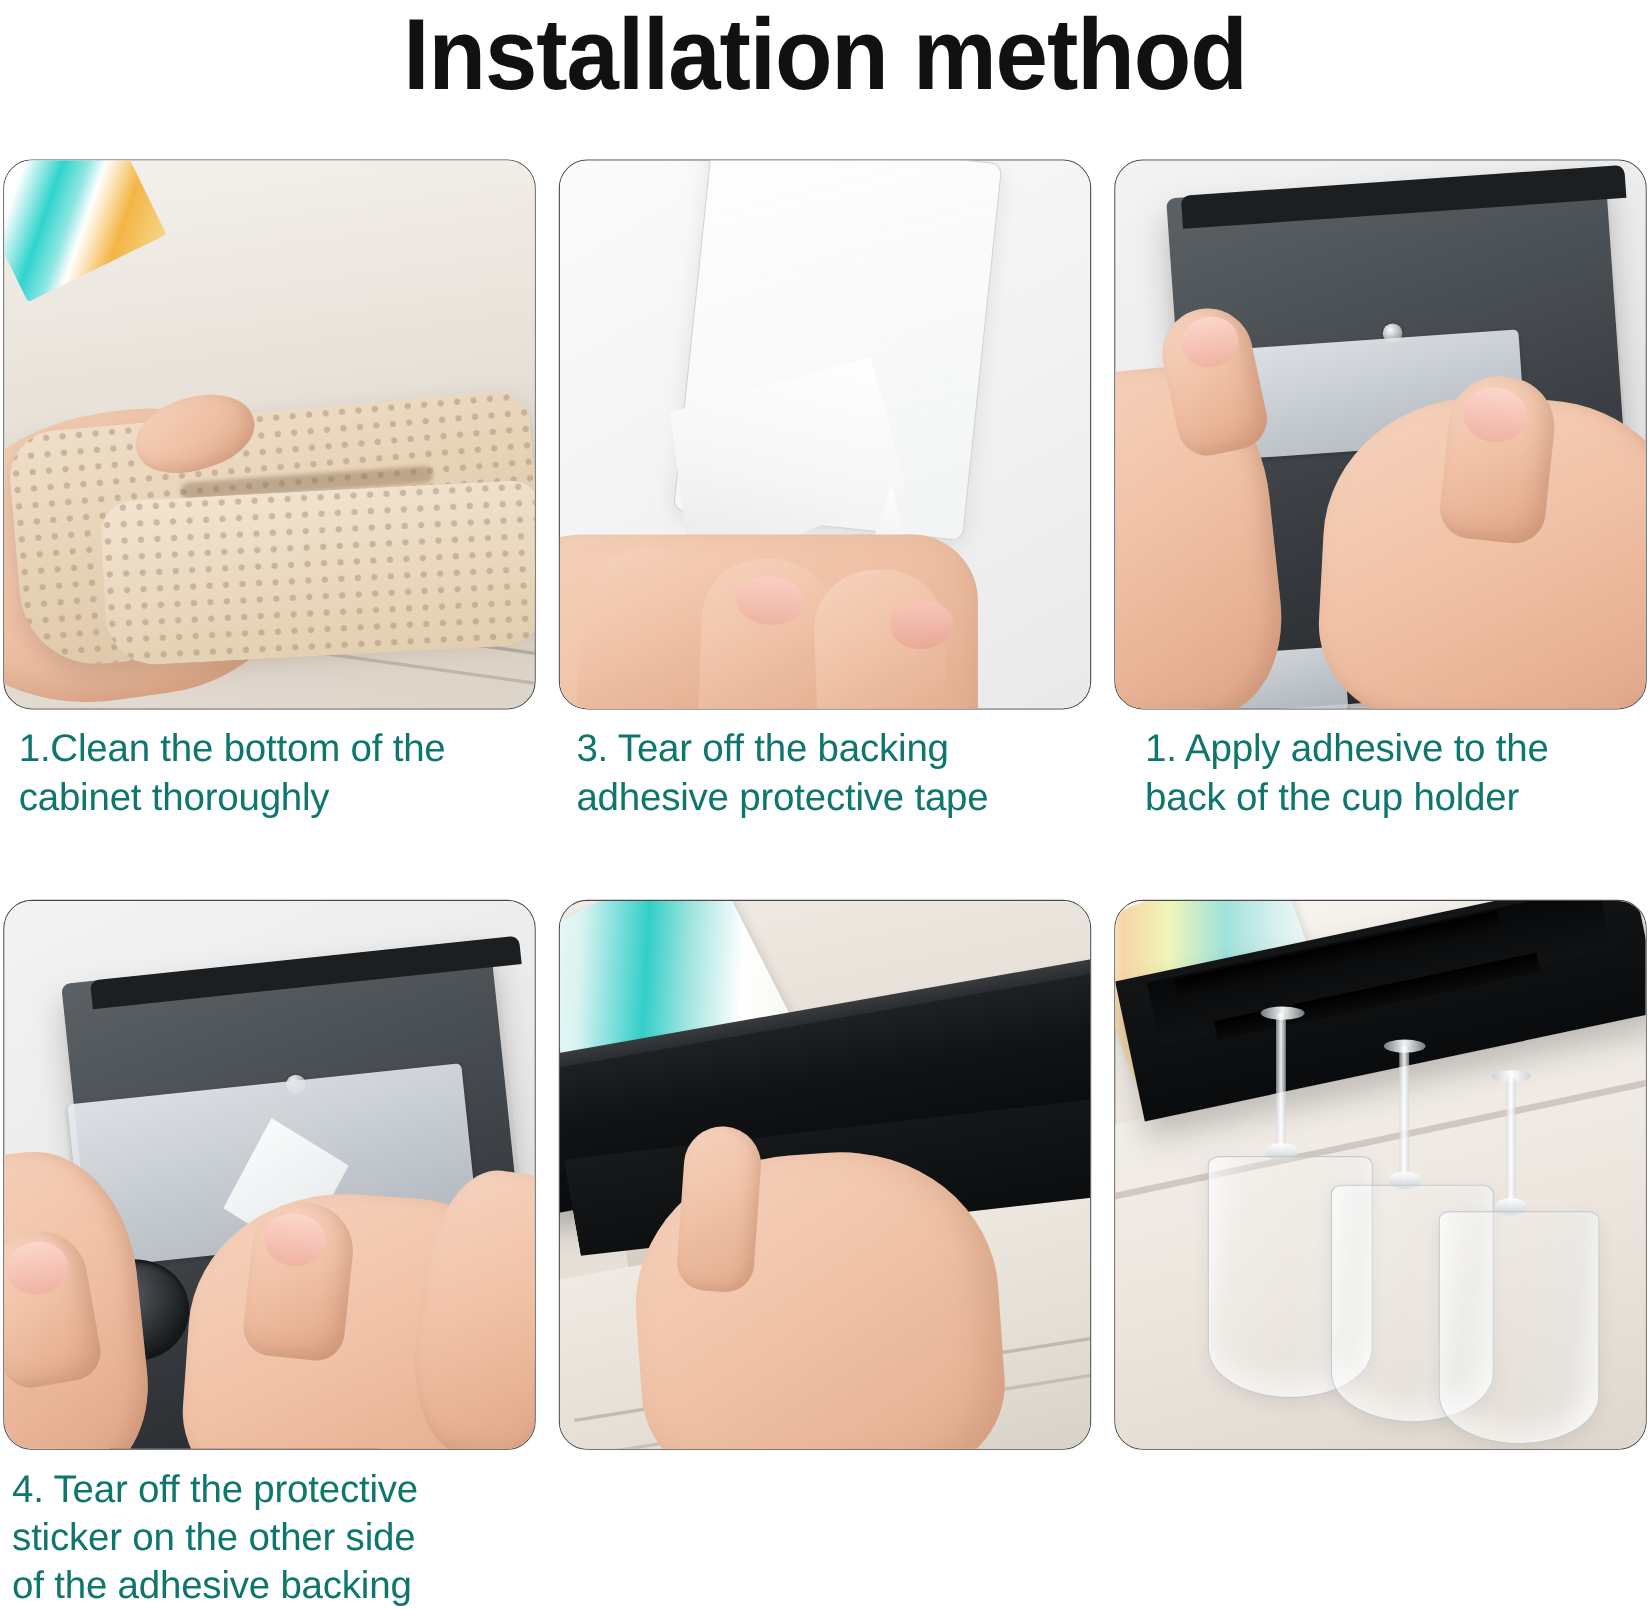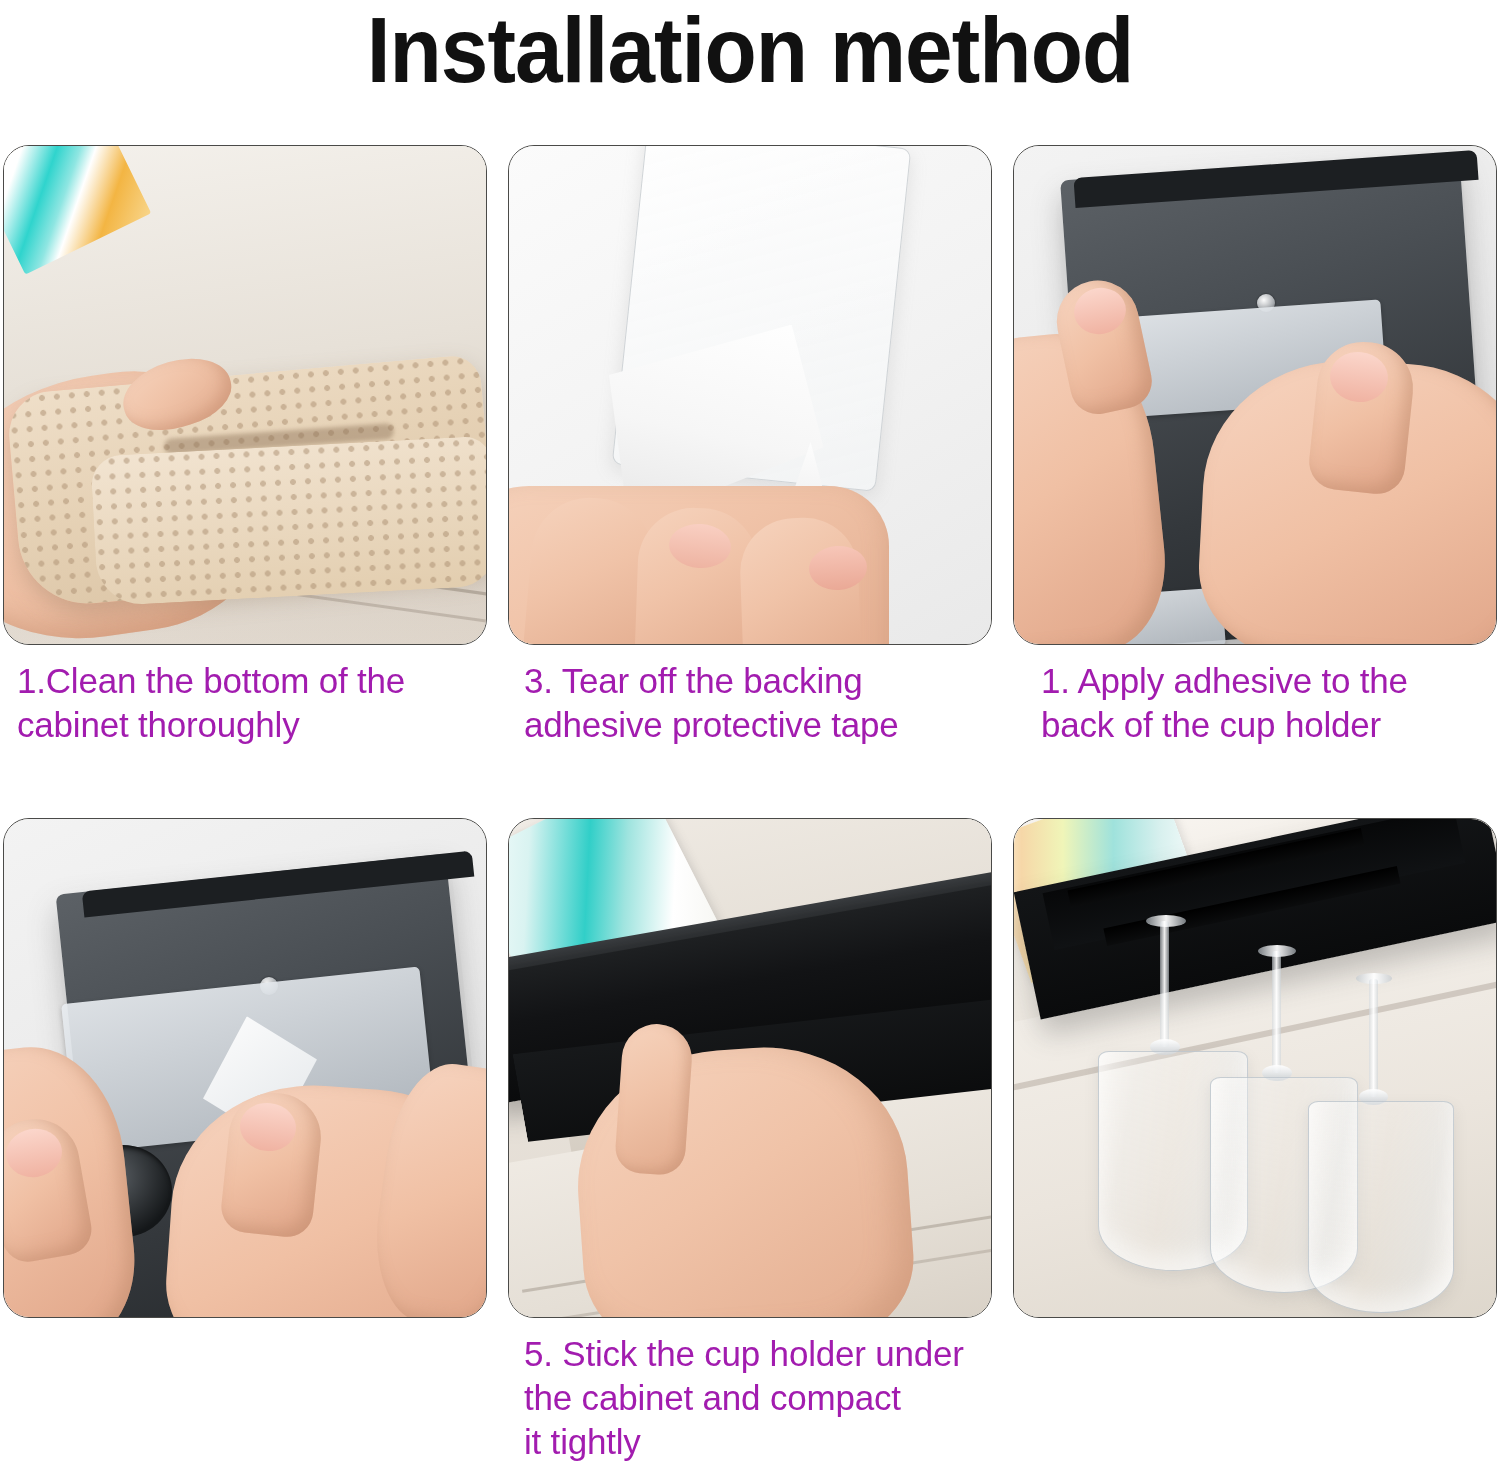--- a/index.html
+++ b/index.html
@@ -57,21 +57,21 @@
     border: 1.4px solid #4a4a48;
     overflow: hidden;
     background: #efefec;
   }
 
   .caption {
     margin-top: 14px;
     font-family: "Liberation Sans", sans-serif;
     font-size: 35px;
     line-height: 44px;
-    color: #a21caf;
+    color: #0f766e;
     padding-left: 10px;
     white-space: pre-line;
     letter-spacing: -0.2px;
   }
   .cell.c1 .caption { padding-left: 14px; }
   .cell.c2 .caption { padding-left: 16px; }
   .cell.c3 .caption { padding-left: 28px; }
   .cell.c4 .caption { padding-left: 8px; }
   .cell.c5 .caption { padding-left: 16px; }
   .cell.c6 .caption { padding-left: 52px; }
@@ -408,40 +408,40 @@
 
         <div class="ph-layer pr-fing" style="left:-96px; top:230px; width:220px; height:300px; border-radius:48% 40% 30% 34%; transform:rotate(-6deg);"></div>
         <div class="ph-layer pr-fing" style="left:-10px; top:300px; width:90px; height:140px; border-radius:44px 44px 26px 26px; transform:rotate(-10deg);"></div>
         <div class="ph-layer pr-nail" style="left:2px; top:310px; width:56px; height:48px; transform:rotate(-10deg);"></div>
 
         <div class="ph-layer pr-fing" style="left:166px; top:268px; width:330px; height:290px; border-radius:44% 40% 26% 30%; transform:rotate(4deg);"></div>
         <div class="ph-layer pr-fing" style="left:222px; top:274px; width:92px; height:142px; border-radius:44px 44px 26px 26px; transform:rotate(6deg);"></div>
         <div class="ph-layer pr-nail" style="left:236px; top:284px; width:56px; height:48px; transform:rotate(6deg);"></div>
         <div class="ph-layer pr-fing" style="left:378px; top:246px; width:140px; height:260px; border-radius:40% 30% 30% 40%; transform:rotate(8deg);"></div>
       </div>
+      <div class="caption">4. Tear off the protective
+   sticker on the other side
+   of the adhesive backing</div>
     </div>
 
     <div class="cell c5">
       <div class="photo">
         <div class="ph-layer p5-bg"></div>
         <div class="ph-layer p5-cabinet"></div>
         <div class="ph-layer p5-art"></div>
         <div class="ph-layer p5-lowerwall"></div>
         <div class="ph-layer p5-line1"></div>
         <div class="ph-layer p5-line2"></div>
         <div class="ph-layer p5-racktop"></div>
         <div class="ph-layer p5-rack"></div>
         <div class="ph-layer p5-rackface"></div>
         <div class="ph-layer p5-arm skin"></div>
         <div class="ph-layer p5-hand skin"></div>
         <div class="ph-layer p5-thumb skin"></div>
       </div>
-      <div class="caption">5. Stick the cup holder under
-    the cabinet and compact
-    it tightly</div>
     </div>
 
     <div class="cell c6">
       <div class="photo">
         <div class="ph-layer p6-bg"></div>
         <div class="ph-layer p6-cabinet"></div>
         <div class="ph-layer p6-art"></div>
         <div class="ph-layer p6-wall"></div>
         <div class="ph-layer p6-trim"></div>
         <div class="ph-layer p6-rack"></div>

